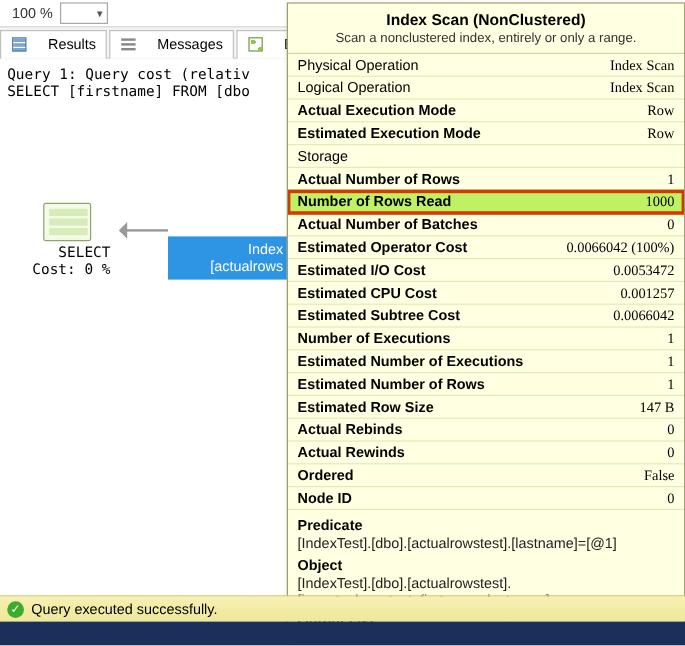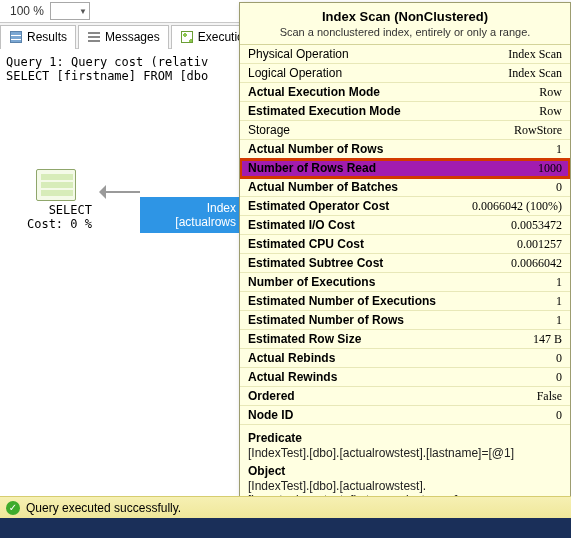--- a/index.html
+++ b/index.html
@@ -6,21 +6,21 @@
   body { background: #fff; font-size: 12px; width: 571px; height: 538px; overflow: hidden; position: relative; }
 
   
   .zoom-row { display:flex; align-items:center; padding:2px 4px; border-bottom:1px solid #c8c8c8;}
   .zoom-row .zoom-label { color:#333; padding:0 6px; }
   .zoom-row .combo { width:40px; height:18px; border:1px solid #a8a8a8; background:#fff; display:flex; align-items:center; justify-content:flex-end; padding-right:2px; }
   .zoom-row .combo .chev { font-size:8px; color:#555; }
 
   
   .tabs { display:flex; align-items:center; border-bottom:1px solid #c8c8c8; background:#f4f4f4; height:26px; }
-  .tab { display:flex; align-items:center; gap:4px; padding:3px 8px; border:1px solid #c0c0c0; border-bottom:none; background:#fff; height:24px; margin-top:2px; cursor:default;}
+  .tab { display:flex; align-items:center; gap:17px; padding:3px 8px; border:1px solid #c0c0c0; border-bottom:none; background:#fff; height:24px; margin-top:2px; cursor:default;}
   .tab + .tab { margin-left:2px;}
   .tab .ico { width:14px; height:14px; display:inline-flex; align-items:center; justify-content:center;}
   .mini-grid { width:12px; height:12px; background:
     linear-gradient(#7aa6d2,#7aa6d2) 0 0/12px 3px no-repeat,
     linear-gradient(#7aa6d2,#7aa6d2) 0 4px/12px 3px no-repeat,
     linear-gradient(#7aa6d2,#7aa6d2) 0 8px/12px 3px no-repeat; border:1px solid #5a82ab;}
   .mini-list { width:12px; height:12px; background:
     linear-gradient(#888,#888) 0 1px/12px 2px no-repeat,
     linear-gradient(#888,#888) 0 5px/12px 2px no-repeat,
     linear-gradient(#888,#888) 0 9px/12px 2px no-repeat; }
@@ -51,21 +51,21 @@
   .tooltip { position:absolute; top:2px; right:0; width:332px; height:532px;
     background:#ffffe1; border:1px solid #9d9d70; box-shadow:2px 2px 5px rgba(0,0,0,0.25);
     overflow:hidden; }
   .tt-title { text-align:center; font-weight:bold; font-size:13px; padding:6px 8px 2px; }
   .tt-sub   { text-align:center; font-size:11px; padding:0 10px 6px; color:#333;}
   .tt-rows  { border-top:1px solid #d4d49a; }
   .tt-row   { display:flex; font-size:12px; border-bottom:1px solid #e8e8b8; padding:1px 8px; line-height:16px;}
   .tt-row .k{ flex:1; }
   .tt-row .v{ text-align:right; min-width:90px;font-family:Liberation Serif, serif;}
   .tt-row.bold .k{ font-weight:bold; }
-  .tt-row.hl { outline:3px solid #d23a00; outline-offset:-2px; background:#a21caf;}
+  .tt-row.hl { outline:3px solid #d23a00; outline-offset:-2px; background:#bef264;}
   .tt-row.hl .k{ font-weight:bold; }
   .tt-section{ padding:6px 8px 0; font-size:12px;}
   .tt-section .hd{ font-weight:bold; }
   .tt-section .val{ color:#222; word-break:break-word; padding:1px 0 4px;}
 
   
   .status { position:absolute; left:0; bottom:20px; right:0; height:22px;
     background:linear-gradient(#f6f0b3,#efe79a); border-top:1px solid #d6cd70;
     display:flex; align-items:center; padding:0 6px; gap:6px; }
   .status .ok { width:14px; height:14px; border-radius:50%; background:#3eab2c;
@@ -136,21 +136,20 @@
       <div class="tt-row bold">
         <span class="k">Actual Execution Mode</span>
         <span class="v">Row</span>
       </div>
       <div class="tt-row bold">
         <span class="k">Estimated Execution Mode</span>
         <span class="v">Row</span>
       </div>
       <div class="tt-row">
         <span class="k">Storage</span>
-        <span class="v">RowStore</span>
       </div>
       <div class="tt-row bold">
         <span class="k">Actual Number of Rows</span>
         <span class="v">1</span>
       </div>
       <div class="tt-row bold hl">
         <span class="k">Number of Rows Read</span>
         <span class="v">1000</span>
       </div>
       <div class="tt-row bold">

